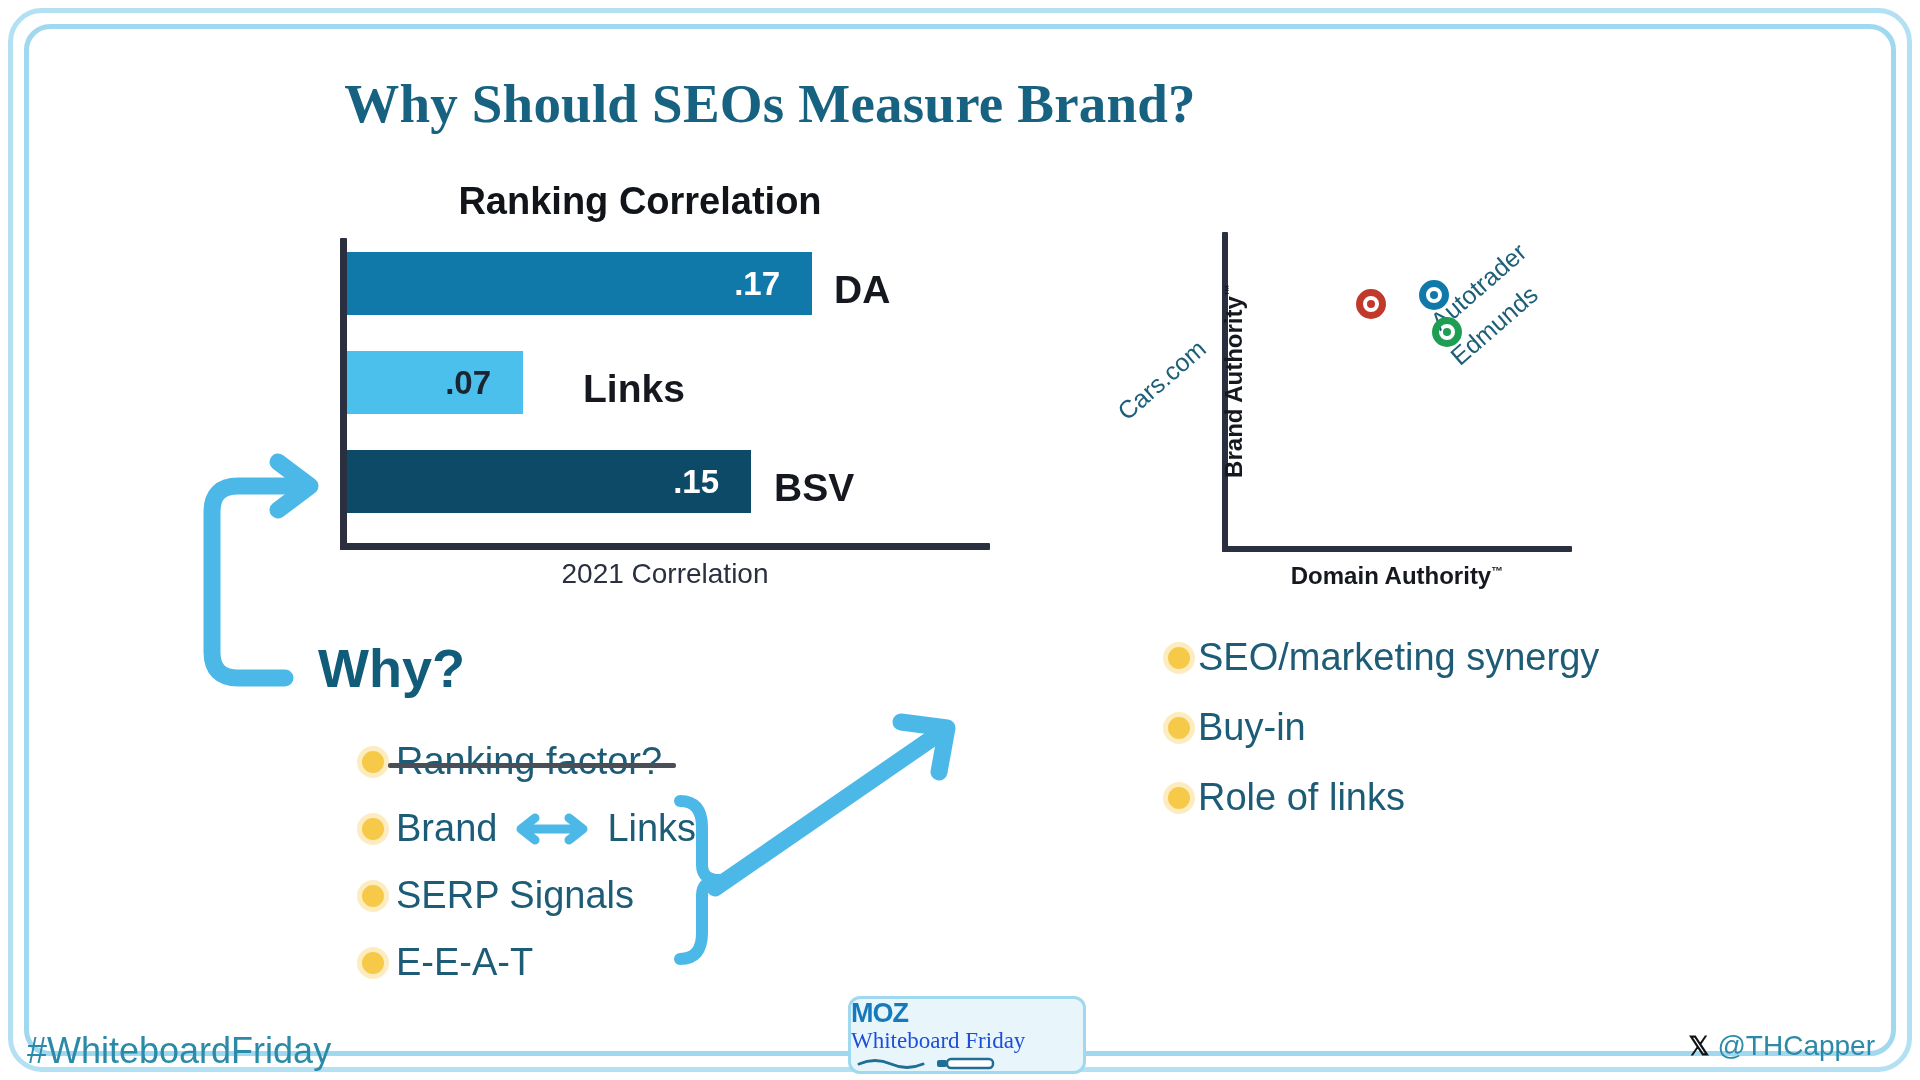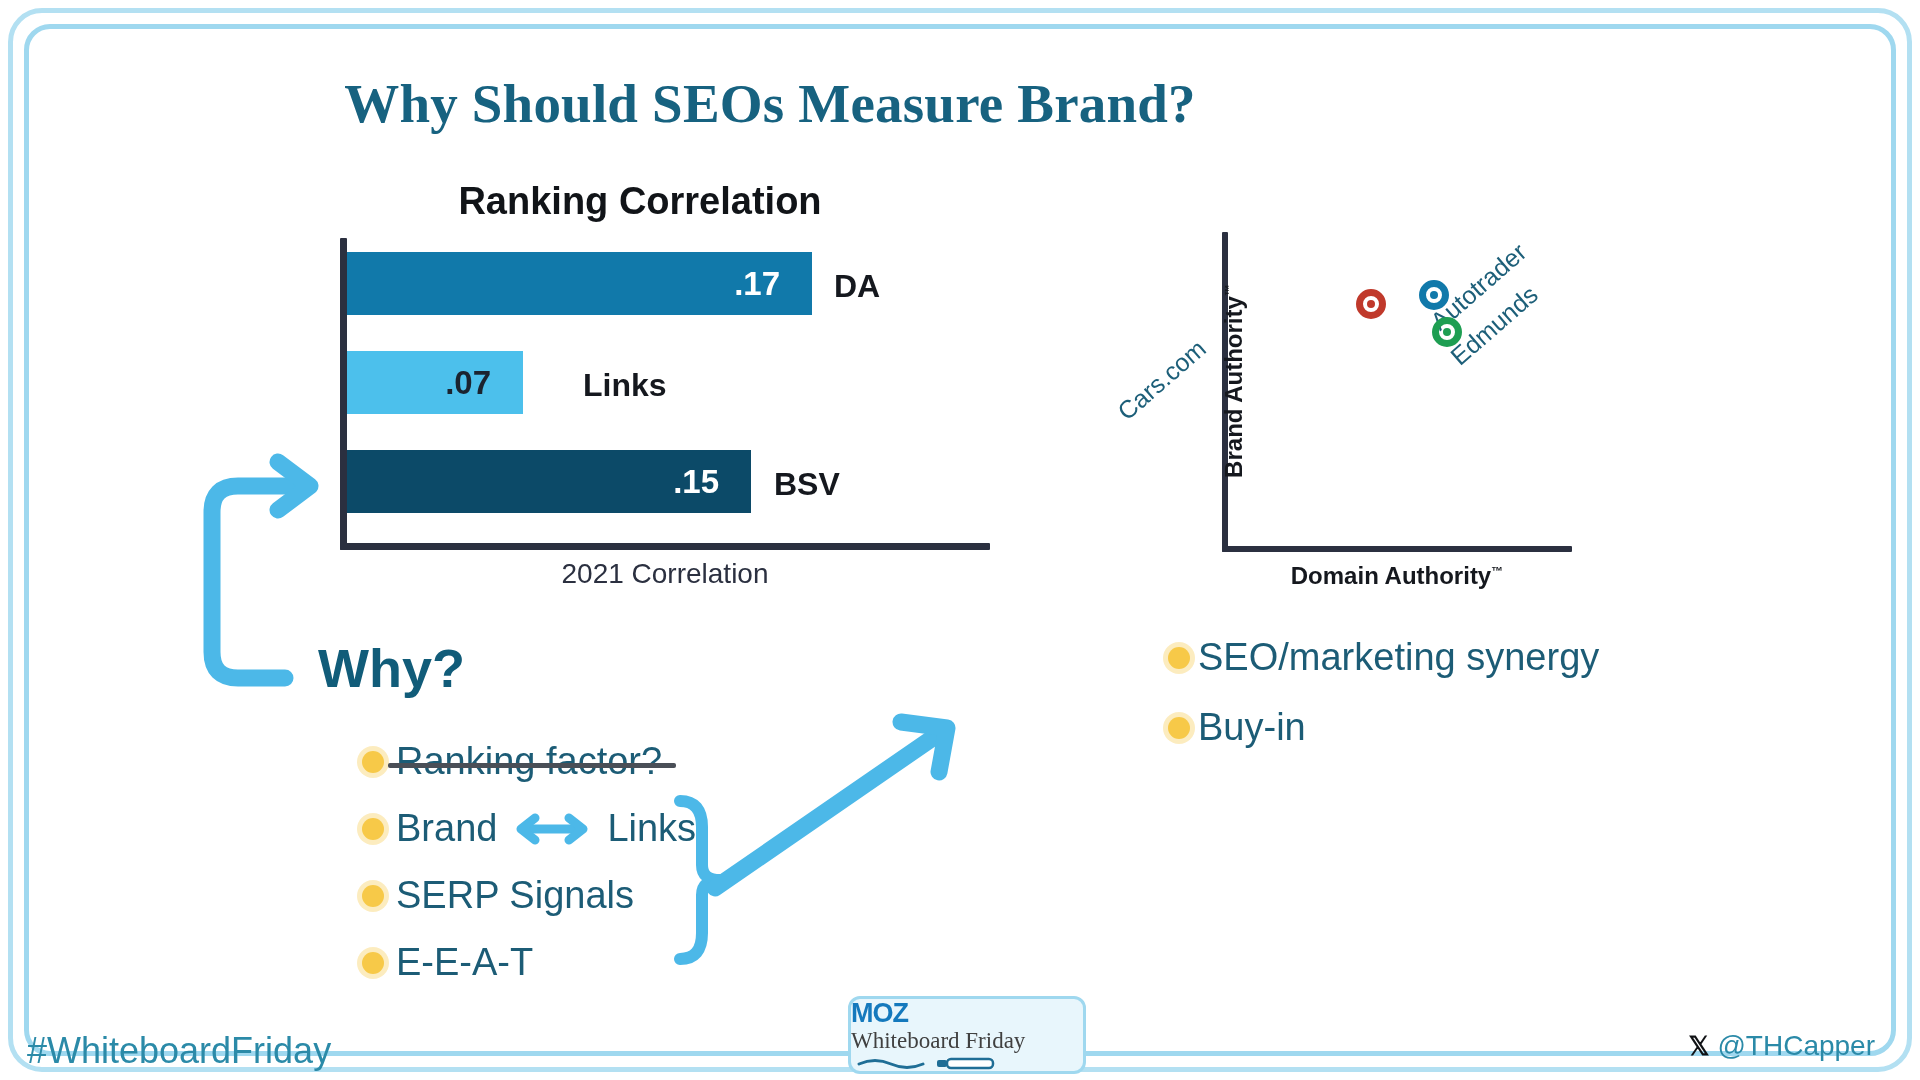--- a/index.html
+++ b/index.html
@@ -41,21 +41,21 @@
   }
   .barchart{position:absolute;left:340px;top:238px;width:650px;height:312px;}
   .axis-y{position:absolute;left:0;top:0;width:7px;height:312px;background:#2b3040;border-radius:1px;}
   .axis-x{position:absolute;left:0;top:305px;width:650px;height:7px;background:#2b3040;border-radius:1px;}
   .bar{position:absolute;left:7px;height:63px;display:flex;align-items:center;justify-content:flex-end;}
   .bar span{color:#ffffff;font-size:33px;font-weight:600;padding-right:32px;}
   .bar-da{top:14px;background:#1179aa;}
   .bar-links{top:113px;background:#4cc0ec;}
   .bar-links span{color:#1b2430;}
   .bar-bsv{top:212px;background:#0c4a68;}
-  .bar-label{position:absolute;font-size:32px;font-weight:700;color:#15181e;}
+  .bar-label{position:absolute;font-size:39px;font-weight:700;color:#15181e;}
   .axis-caption{
     position:absolute;left:340px;top:558px;width:650px;text-align:center;
     font-size:28px;color:#2b3040;
   }
 
   
   .scatter{position:absolute;left:1222px;top:232px;width:350px;height:320px;}
   .s-axis-y{position:absolute;left:0;top:0;width:6px;height:320px;background:#2b3040;border-radius:1px;}
   .s-axis-x{position:absolute;left:0;top:314px;width:350px;height:6px;background:#2b3040;border-radius:1px;}
   .s-ylabel{
@@ -117,21 +117,21 @@
   .badge{
     position:absolute;left:848px;top:996px;width:232px;height:72px;
     background:#e8f6fc;border:3px solid #9fd8ef;border-radius:12px;
     display:flex;flex-direction:column;justify-content:center;
   }
   .badge-moz{
     font-size:27px;font-weight:800;color:#1479bd;letter-spacing:-1px;
     font-family:"Liberation Sans", sans-serif;line-height:1;
   }
   .badge-wf{
-    font-family:"Liberation Serif", serif;font-size:23px;color:#404040;
+    font-family:"Liberation Serif", serif;font-size:23px;color:#1d4ed8;
     line-height:1.1;margin-top:1px;
   }
   svg{display:block;}
 </style>
 </head>
 <body>
 
 <div class="slide">
 
   <div class="frame-outer"></div>
@@ -236,20 +236,24 @@
 
   <div class="bullets right-list">
     <div class="bullet-row">
       <span class="bdot"></span>
       <span class="btext">SEO/marketing synergy</span>
     </div>
     <div class="bullet-row">
       <span class="bdot"></span>
       <span class="btext">Buy-in</span>
     </div>
+    <div class="bullet-row">
+      <span class="bdot"></span>
+      <span class="btext">Role of links</span>
+    </div>
   </div>
 
   <div class="footer-left">#WhiteboardFriday</div>
 
   <div class="footer-right">
     <span class="x-logo">𝕏</span>
     <span>@THCapper</span>
   </div>
 
   <div class="badge-mask"></div>

